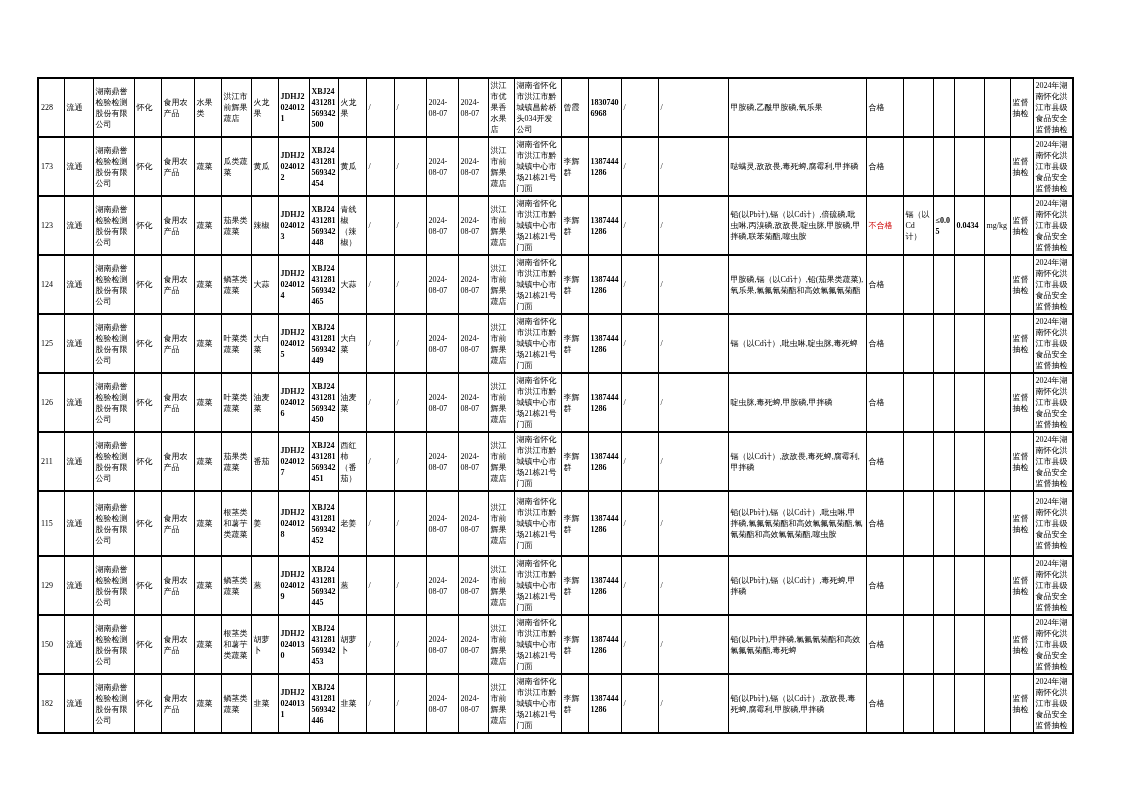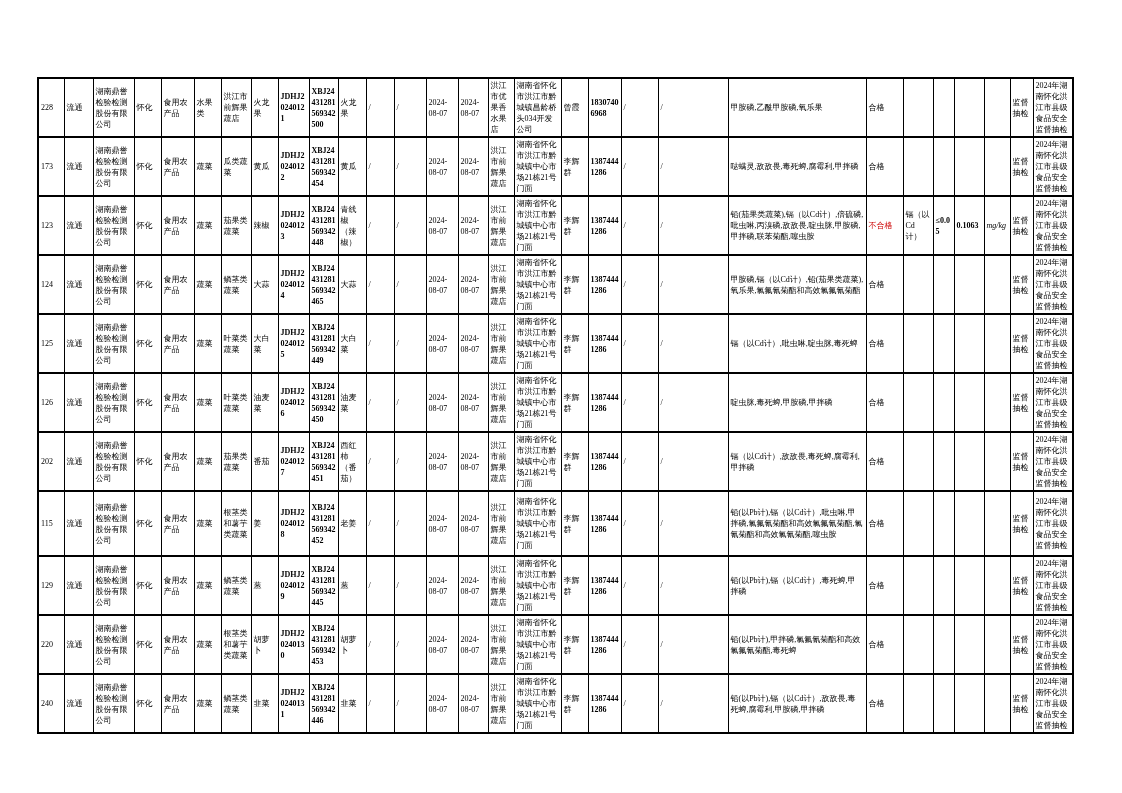--- a/index.html
+++ b/index.html
@@ -19,21 +19,21 @@
     border-top-width:2px;border-bottom-width:2px;
     font-size:8px;line-height:11px;
     padding:1px 2px;
     vertical-align:middle;
     text-align:left;
     word-wrap:break-word;overflow-wrap:break-word;
     overflow:hidden;
   }
   td.c{text-align:center;}
   td.ba{word-break:break-all;font-weight:bold;}
-  td.nw{white-space:nowrap;padding:1px 0;font-style:italic;}
+  td.nw{white-space:nowrap;padding:1px 0;}
   td.fail{color:var(--fail-color,#cc0000);}
 </style>
 </head>
 <body style="background: rgb(255, 255, 255);">
 
 <div class="page">
   <table class="grid">
     <colgroup id="colgroup">
         <col style="width: 26px;">
         <col style="width: 29px;">
@@ -143,25 +143,25 @@
           <td class="c">/</td>
           <td class="c">/</td>
           <td>2024-08-07</td>
           <td>2024-08-07</td>
           <td>洪江市前辉果蔬店</td>
           <td>湖南省怀化市洪江市黔城镇中心市场21栋21号门面</td>
           <td>李辉群</td>
           <td class="ba">13874441286</td>
           <td class="c">/</td>
           <td class="c">/</td>
-          <td class="c">铅(茄果类蔬菜),镉（以Cd计）,倍硫磷,吡虫啉,丙溴磷,敌敌畏,啶虫脒,甲胺磷,甲拌磷,联苯菊酯,噻虫胺</td>
+          <td class="c">铅(以Pb计),镉（以Cd计）,倍硫磷,吡虫啉,丙溴磷,敌敌畏,啶虫脒,甲胺磷,甲拌磷,联苯菊酯,噻虫胺</td>
           <td class="c fail">不合格</td>
           <td>镉（以Cd计）</td>
           <td class="ba">≤0.05</td>
-          <td class="ba">0.1063</td>
+          <td class="ba">0.0434</td>
           <td class="c nw">mg/kg</td>
           <td>监督抽检</td>
           <td>2024年湖南怀化洪江市县级食品安全监督抽检</td>
         </tr>
         <tr style="height: 55px;">
           <td class="c">124</td>
           <td>流通</td>
           <td>湖南鼎誉检验检测股份有限公司</td>
           <td>怀化</td>
           <td>食用农产品</td>
@@ -246,21 +246,21 @@
           <td class="c">啶虫脒,毒死蜱,甲胺磷,甲拌磷</td>
           <td class="c">合格</td>
           <td></td>
           <td class="ba"></td>
           <td class="ba"></td>
           <td class="c nw"></td>
           <td>监督抽检</td>
           <td>2024年湖南怀化洪江市县级食品安全监督抽检</td>
         </tr>
         <tr style="height: 55px;">
-          <td class="c">202</td>
+          <td class="c">211</td>
           <td>流通</td>
           <td>湖南鼎誉检验检测股份有限公司</td>
           <td>怀化</td>
           <td>食用农产品</td>
           <td>蔬菜</td>
           <td>茄果类蔬菜</td>
           <td>番茄</td>
           <td class="ba">JDHJ20240127</td>
           <td class="ba">XBJ24431281569342451</td>
           <td>西红柿（番茄）</td>
@@ -339,21 +339,21 @@
           <td class="c">铅(以Pb计),镉（以Cd计）,毒死蜱,甲拌磷</td>
           <td class="c">合格</td>
           <td></td>
           <td class="ba"></td>
           <td class="ba"></td>
           <td class="c nw"></td>
           <td>监督抽检</td>
           <td>2024年湖南怀化洪江市县级食品安全监督抽检</td>
         </tr>
         <tr style="height: 56px;">
-          <td class="c">220</td>
+          <td class="c">150</td>
           <td>流通</td>
           <td>湖南鼎誉检验检测股份有限公司</td>
           <td>怀化</td>
           <td>食用农产品</td>
           <td>蔬菜</td>
           <td>根茎类和薯芋类蔬菜</td>
           <td>胡萝卜</td>
           <td class="ba">JDHJ20240130</td>
           <td class="ba">XBJ24431281569342453</td>
           <td>胡萝卜</td>
@@ -370,21 +370,21 @@
           <td class="c">铅(以Pb计),甲拌磷,氯氟氰菊酯和高效氯氟氰菊酯,毒死蜱</td>
           <td class="c">合格</td>
           <td></td>
           <td class="ba"></td>
           <td class="ba"></td>
           <td class="c nw"></td>
           <td>监督抽检</td>
           <td>2024年湖南怀化洪江市县级食品安全监督抽检</td>
         </tr>
         <tr style="height: 57px;">
-          <td class="c">240</td>
+          <td class="c">182</td>
           <td>流通</td>
           <td>湖南鼎誉检验检测股份有限公司</td>
           <td>怀化</td>
           <td>食用农产品</td>
           <td>蔬菜</td>
           <td>鳞茎类蔬菜</td>
           <td>韭菜</td>
           <td class="ba">JDHJ20240131</td>
           <td class="ba">XBJ24431281569342446</td>
           <td>韭菜</td>

